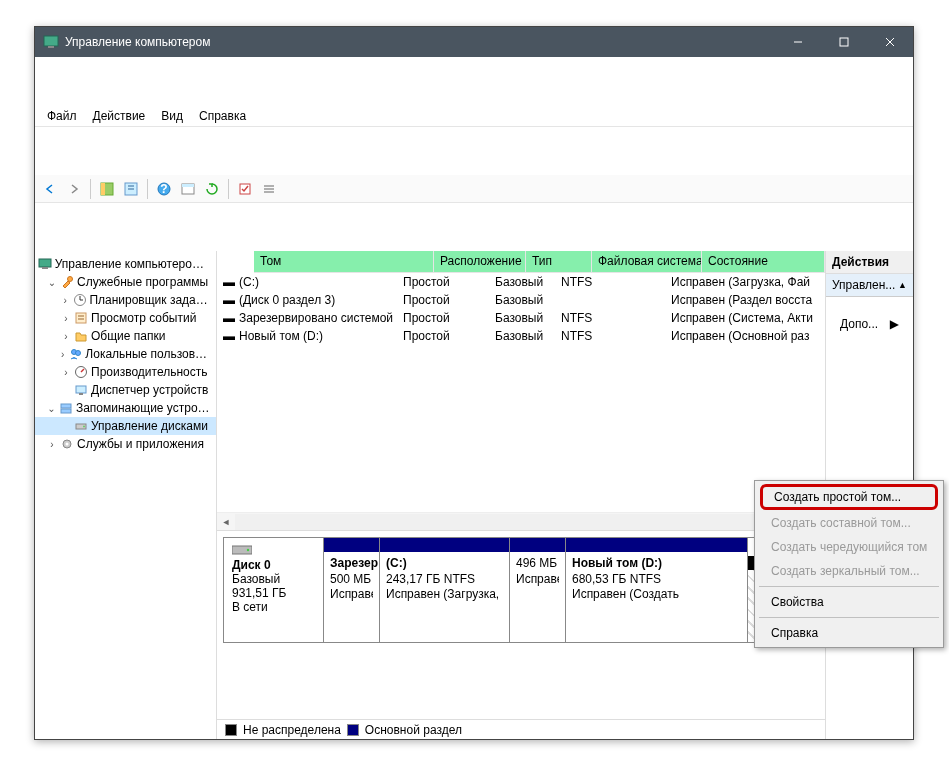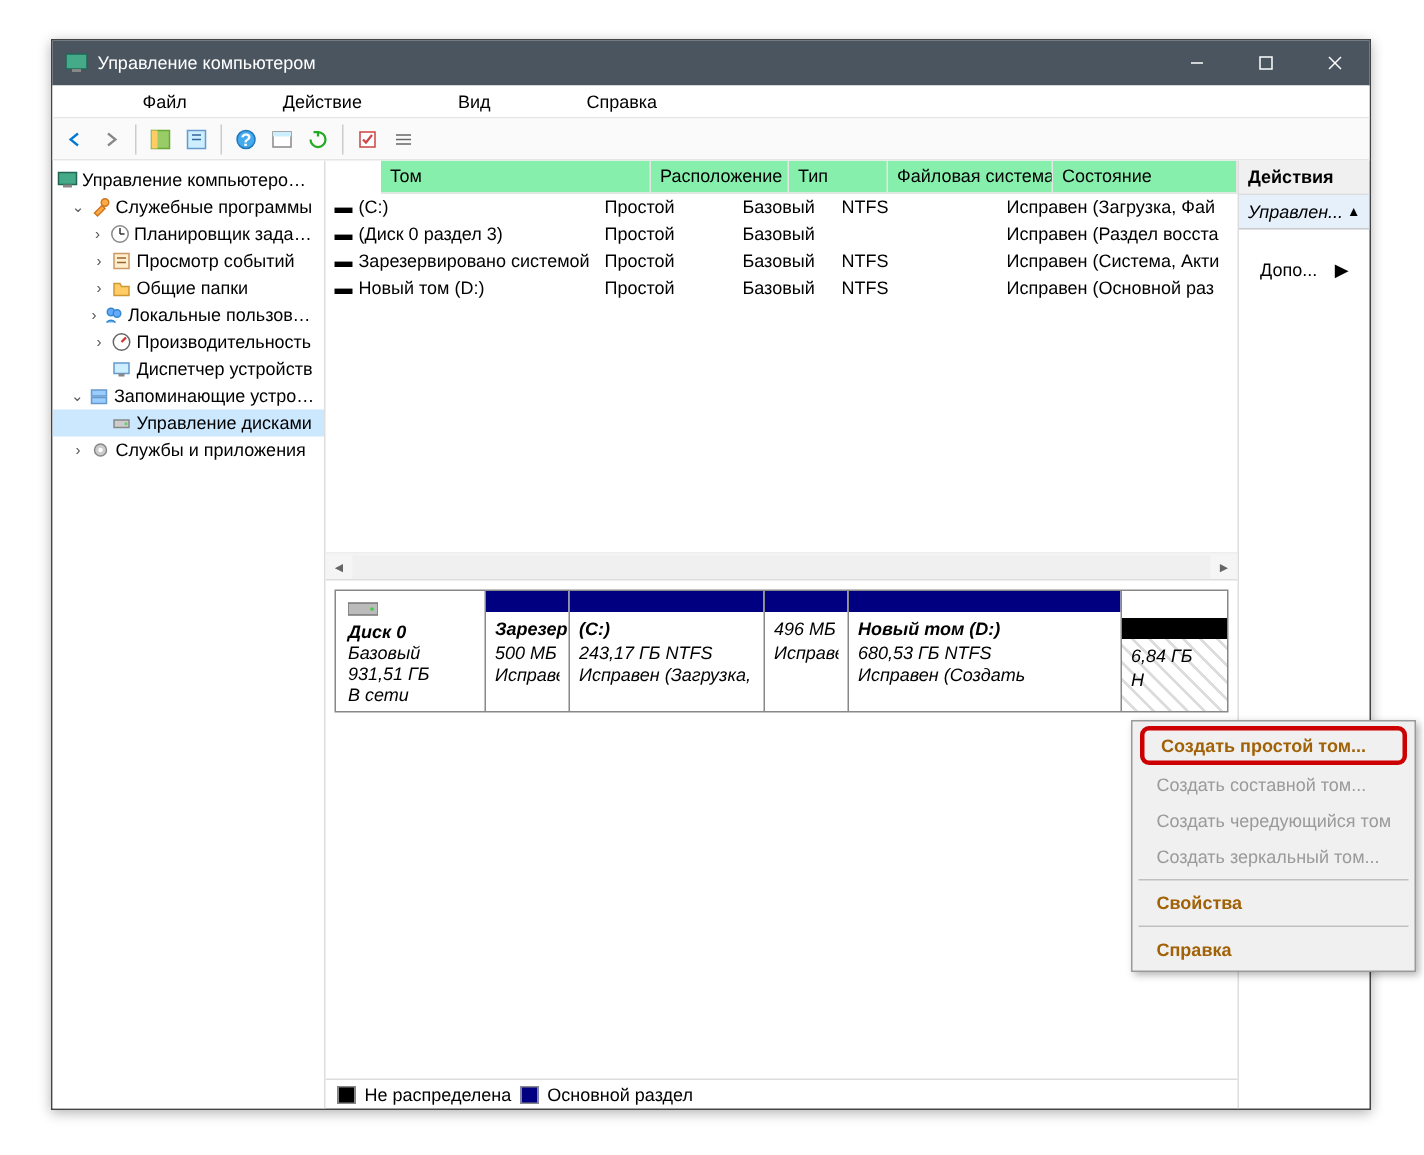--- a/index.html
+++ b/index.html
@@ -1,27 +1,27 @@
 <!DOCTYPE html>
 <html><head>
 <meta charset="utf-8">
 <style>
   * { box-sizing: border-box; margin: 0; padding: 0; font-family: "Segoe UI", Tahoma, sans-serif; font-size: 12px; }
   body { background: #fff; width: 949px; height: 770px; overflow: hidden; position: relative; }
   
-  .window { position: absolute; left: 34px; top: 26px; width: 880px; height: 714px; border: 1px solid #444; background: #fff; display: flex; flex-direction: column; box-shadow: 0 2px 8px rgba(0,0,0,0.3); }
+  .window { position: absolute; left: 34px; top: 26px; width: 880px; height: 714px; border: 1px solid #444; background: #fff; display: flex; flex-direction: column; box-shadow: 0 2px 8px rgba(0,0,0,0.3); gap: 48px; }
   
   .titlebar { height: 30px; background: #4a5560; color: #fff; display: flex; align-items: center; padding-left: 8px; }
   .titlebar .app-icon { width: 16px; height: 16px; margin-right: 6px; }
   .titlebar .title { flex: 1; font-size: 12px; }
   .titlebar .win-controls { display: flex; }
   .titlebar .win-btn { width: 46px; height: 30px; display: flex; align-items: center; justify-content: center; color: #fff; cursor: pointer; }
 
   .menubar { height: 22px; background: #fff; border-bottom: 1px solid #e5e5e5; display: flex; align-items: center; padding-left: 4px; }
-  .menubar .menu-item { padding: 3px 8px; cursor: pointer; margin-left: 48px; }
+  .menubar .menu-item { padding: 3px 8px; cursor: pointer; }
 
   .toolbar { height: 28px; background: #fafafa; border-bottom: 1px solid #e5e5e5; display: flex; align-items: center; padding: 0 4px; gap: 2px; }
   .toolbar .tb-btn { width: 22px; height: 22px; display: flex; align-items: center; justify-content: center; cursor: pointer; border: 1px solid transparent; }
   .toolbar .tb-sep { width: 1px; height: 20px; background: #ccc; margin: 0 3px; }
 
   .client { flex: 1; display: flex; overflow: hidden; }
   
   .tree-pane { width: 182px; background: #fff; border-right: 1px solid #ddd; padding-top: 4px; overflow: hidden; }
   .tree-node { display: flex; align-items: center; height: 18px; padding-right: 4px; cursor: pointer; white-space: nowrap; overflow: hidden; }
   .tree-node.selected { background: #cce8ff; }
@@ -37,47 +37,47 @@
   .list-header .col { padding: 3px 6px; border-right: 1px solid #e5e5e5; overflow: hidden; white-space: nowrap; cursor: pointer; }
   .list-body { flex: 1; overflow: auto; }
   .list-row { display: flex; height: 18px; align-items: center; cursor: pointer; }
   .list-row .cell { padding: 0 6px; overflow: hidden; white-space: nowrap; }
   .vol-icon { width: 14px; display: inline-block; margin-right: 2px; }
   .list-scroll { height: 18px; border-top: 1px solid #eee; display: flex; align-items: center; background: #f5f5f5; }
   .list-scroll .sc-arrow { width: 18px; text-align: center; font-size: 9px; color: #666; cursor: pointer; }
   .list-scroll .sc-track { flex: 1; height: 16px; background: #f0f0f0; }
 
   .disk-map { flex: 1; overflow: auto; padding: 6px; }
-  .disk-row { display: flex; border: 1px solid #888; margin-bottom: 6px; height: 82px; font-style: italic; }
+  .disk-row { display: flex; border: 1px solid #888; margin-bottom: 6px; height: 106px; }
   .disk-info { width: 100px; padding: 6px 8px; border-right: 1px solid #888; }
   .disk-info .disk-icon { margin-bottom: 2px; }
   .disk-parts { flex: 1; display: flex; }
   .part { border-right: 1px solid #888; display: flex; flex-direction: column; overflow: hidden; }
   .part:last-child { border-right: none; margin-top: 18px; }
   .part-bar { height: 14px; }
   .part-bar.primary { background: #000080; }
   .part-body { flex: 1; padding: 4px 6px; overflow: hidden; font-size: 11px; line-height: 1.3; }
   .part-body .p-name { font-weight: bold; white-space: nowrap; }
   .part-body .p-line { white-space: nowrap; overflow: hidden; }
   .part.hatched { background: repeating-linear-gradient(45deg, #fff 0, #fff 6px, #ddd 6px, #ddd 8px); }
 
   .legend { height: 20px; border-top: 1px solid #ddd; display: flex; align-items: center; gap: 6px; padding: 0 8px; }
   .legend .sw { width: 12px; height: 12px; display: inline-block; border: 1px solid #888; }
   .legend .sw.black { background: #000; }
   .legend .sw.navy { background: #000080; }
 
   .actions-pane { width: 88px; border-left: 1px solid #ddd; display: flex; flex-direction: column; }
   .actions-pane .hdr { background: #f0f0f0; padding: 4px 6px; border-bottom: 1px solid #ddd; font-weight: 600; }
-  .actions-pane .act { padding: 4px 6px; background: #e5f0fa; border-bottom: 1px solid #ccc; cursor: pointer; display: flex; align-items: center; justify-content: space-between; white-space: nowrap; overflow: hidden; font-style: italic; }
+  .actions-pane .act { padding: 4px 6px; background: #e5f0fa; border-bottom: 1px solid #ccc; cursor: pointer; display: flex; align-items: center; justify-content: space-between; white-space: nowrap; overflow: hidden; }
   .actions-pane .act .arr { font-size: 9px; }
   .actions-pane .sub { padding: 20px 14px; cursor: pointer; display: flex; justify-content: space-between; align-items: center; }
 
   .context-menu { position: absolute; left: 754px; top: 480px; width: 190px; background: #f0f0f0; border: 1px solid #9a9a9a; box-shadow: 2px 2px 5px rgba(0,0,0,0.3); padding: 2px; z-index: 50; }
   .context-menu .cm-item { padding: 5px 14px; white-space: nowrap; overflow: hidden; cursor: pointer; }
-  .context-menu .cm-item.enabled { color: #a16207; font-weight: bold; }
+  .context-menu .cm-item.enabled { color: #000000; }
   .context-menu .cm-item.disabled { color: #9a9a9a; cursor: default; }
   .context-menu .cm-item.highlighted { border: 3px solid #cc0000; border-radius: 6px; margin: 1px 3px; padding: 3px 11px; }
   .context-menu .cm-sep { height: 1px; background: #c0c0c0; margin: 3px 2px; }
 
   svg { display: block; }
 </style>
 </head>
 <body>
 
 <div class="window">

